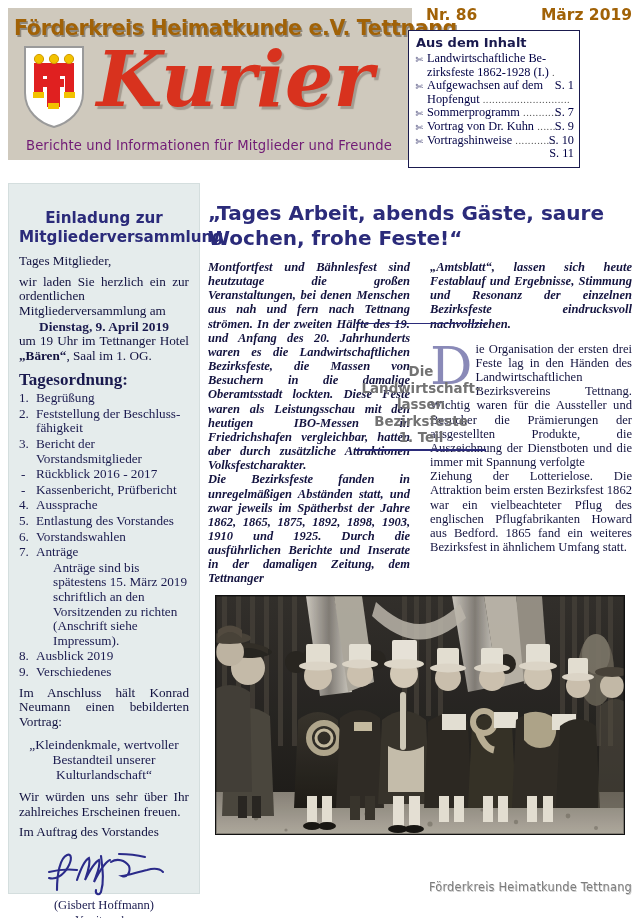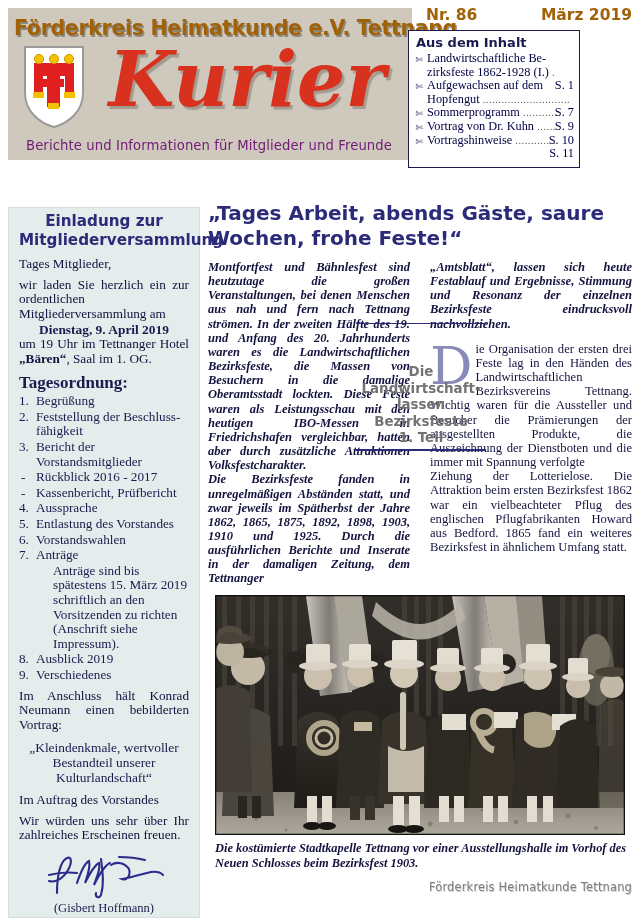--- a/index.html
+++ b/index.html
@@ -21,21 +21,21 @@
     font-weight:bold;font-size:20.5px;letter-spacing:-0.3px;
     color:#a16207;
     text-shadow:1.5px 1.5px 0 rgba(90,80,70,.55);
     white-space:nowrap;
   }
   #crest{
     position:absolute;left:23px;top:45px;width:62px;height:84px;
   }
   #crest svg{display:block;}
   #kurier-word{
-    position:absolute;left:88px;top:34px;width:318px;height:92px;
+    position:absolute;left:76px;top:34px;width:318px;height:92px;
     text-align:center;
     font-family:"DejaVu Serif", serif;
     font-style:italic;font-weight:bold;
     font-size:76px;line-height:92px;
     color:#d8321e;
     text-shadow:2.5px 2.5px 1px rgba(120,110,100,.5);
   }
   #tagline{
     position:absolute;left:14px;top:138px;width:390px;
     text-align:center;
@@ -77,22 +77,21 @@
   .toc-dots{
     letter-spacing:.5px;color:#555;font-size:10.5px;
   }
   .toc-page{float:right;}
   
   #left-col{
     position:absolute;left:8px;top:183px;width:192px;height:711px;
     background:#e5ecec;
     border:1px solid #d4dede;
     box-sizing:border-box;
-    padding:0 10px 6px 10px;
-    margin-top:24px;
+    padding:21px 10px 6px 10px;
   }
   #inv-title{
     font-family:"DejaVu Sans", sans-serif;
     font-weight:bold;font-size:15.2px;line-height:19px;
     color:#2b2b7a;text-align:center;margin:4px 0 7px 0;
   }
   .lp{font-size:13.2px;line-height:14.7px;margin:0 0 6px 0;text-align:justify;color:#11113f;}
   .lp.nomar{margin-bottom:0;}
   .lcenterbold{text-align:center;font-weight:bold;font-size:13.4px;line-height:15px;margin:0;}
   .lbold{font-weight:bold;}
@@ -264,22 +263,22 @@
       <li><span class="num">5.</span><span>Entlastung des Vorstandes</span></li>
       <li><span class="num">6.</span><span>Vorstandswahlen</span></li>
       <li><span class="num">7.</span><span>Anträge</span></li>
       <li class="ind" style="list-style: none;">Anträge sind bis spätestens 15. März 2019 schriftlich an den Vorsitzenden zu richten (Anschrift siehe Impressum).</li>
       <li><span class="num">8.</span><span>Ausblick 2019</span></li>
       <li><span class="num">9.</span><span>Verschiedenes</span></li>
     </ul>
 
   <p class="lp" style="margin-top:6px;">Im Anschluss hält Konrad Neumann einen bebilderten Vortrag:</p>
   <div id="vortrag-title">„Kleindenkmale, wertvoller Bestandteil unserer Kulturlandschaft“</div>
+  <p class="lp">Wir würden uns sehr über Ihr zahlreiches Erscheinen freuen.</p>
   <p class="lp">Im Auftrag des Vorstandes</p>
-  <p class="lp">Wir würden uns sehr über Ihr zahlreiches Erscheinen freuen.</p>
 
   <div id="signature">
     <svg width="130" height="52" viewBox="0 0 130 52">
       <g fill="none" stroke="#2b2b8a" stroke-width="2.1" stroke-linecap="round">
         <path d="M16,44 C16,28 19,12 26,9 C31,7 31,14 27,21 C22,30 14,34 8,32"></path>
         <path d="M8,26 C16,24 27,23 36,24"></path>
         <path d="M36,34 C40,22 44,14 48,12 C50,18 46,28 44,34 C48,26 54,16 58,14 C60,20 55,30 53,36 C58,26 64,16 69,14"></path>
         <path d="M60,10 C62,26 63,36 60,46 C58,50 54,48 55,44"></path>
         <path d="M70,16 C76,12 84,14 88,20 C90,26 86,32 81,30 C87,29 97,26 106,24 C113,22 119,23 122,26"></path>
         <path d="M78,8 C86,8 96,9 104,11"></path>
@@ -503,15 +502,14 @@
         <path d="M384,110 q16,-14 30,0 l2,102 h-34 z" fill="#56514693"></path>
         <circle cx="396" cy="90" r="12" fill="#cdc2af"></circle>
         <ellipse cx="396" cy="76" rx="17" ry="5" fill="#4b453b"></ellipse>
       </g>
 
       <rect x="0" y="0" width="408" height="238" fill="none" stroke="#000" stroke-width="2" opacity=".25"></rect>
       <rect x="0" y="0" width="408" height="238" fill="#000" opacity=".05"></rect>
     </svg>
   </div>
 
-  <div id="caption">Die kostümierte Stadtkapelle Tettnang vor einer Ausstellungshalle im Vorhof des Neuen Schlosses beim Bezirksfest 1903.</div>
   <div id="footer-credit">Förderkreis Heimatkunde Tettnang</div>
 </div>
 
 </body></html>

